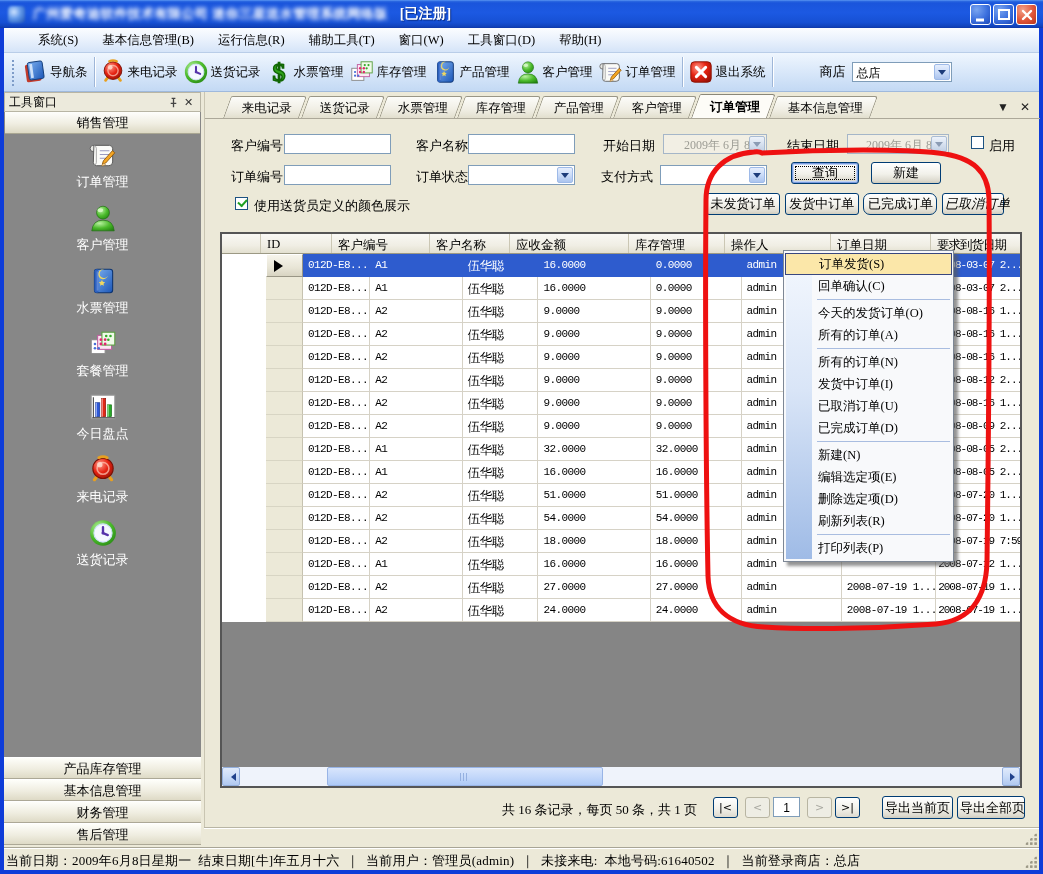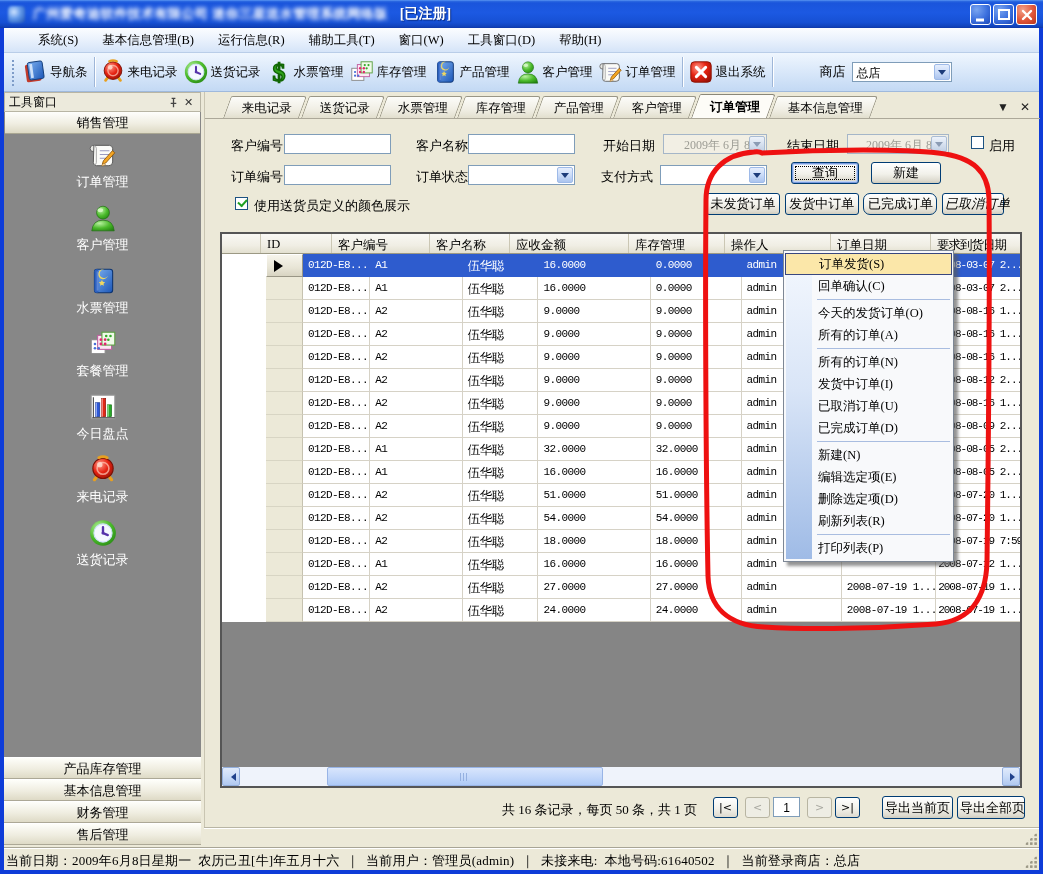--- a/index.html
+++ b/index.html
@@ -809,21 +809,21 @@
       <button class="xpbtn pg-export" style="left:673px;width:71px">导出当前页</button>
       <button class="xpbtn pg-export" style="left:748px;width:68px">导出全部页</button>
     </div>
   </div>
 
   <div class="strip2">
       <span class="grip"></span>
     </div>
 
   <div class="statusbar">
-    <span>当前日期：2009年6月8日星期一  农历己丑[牛]年五月十六  ｜  当前用户：管理员(admin)  ｜  未接来电:  本地号码:61640502  ｜  当前登录商店：总店</span>
+    <span>当前日期：2009年6月8日星期一  结束日期[牛]年五月十六  ｜  当前用户：管理员(admin)  ｜  未接来电:  本地号码:61640502  ｜  当前登录商店：总店</span>
     <span class="grip"></span>
   </div>
 
   <div class="ctxmenu">
     <div class="strip"></div>
 
       <div class="mi hl">订单发货(S)</div>
 
       <div class="mi">回单确认(C)</div>
 

